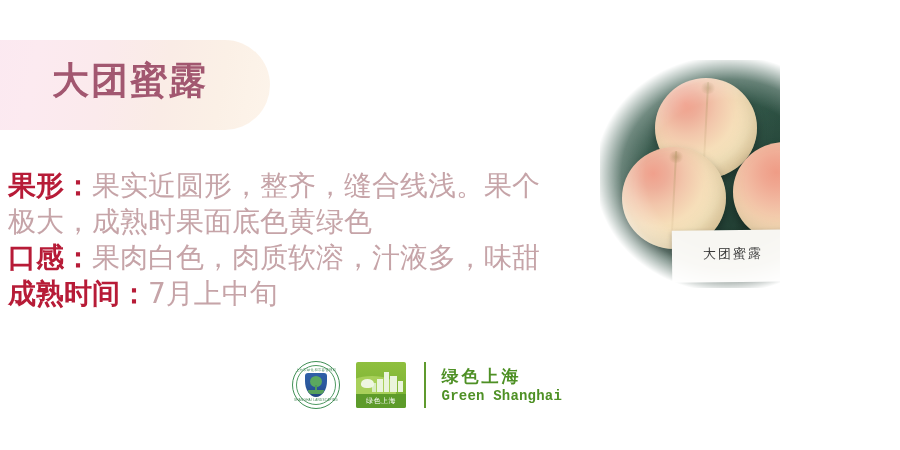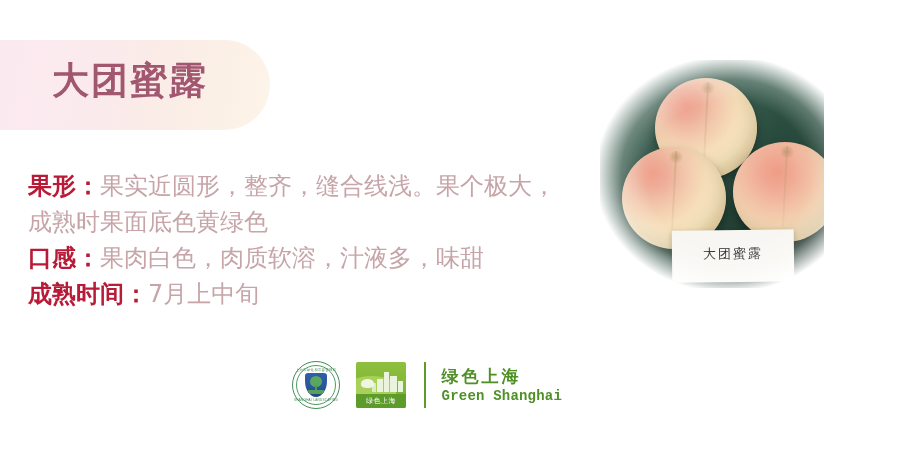--- a/index.html
+++ b/index.html
@@ -9,21 +9,20 @@
   }
   body {
     font-family: "Liberation Sans", "DejaVu Sans", sans-serif;
   }
   #page {
     position: relative;
     width: 780px;
     height: 450px;
     background: #ffffff;
     overflow: hidden;
-    padding-left: 44px;
   }
 
   
   .title-pill {
     position: absolute;
     left: -30px;
     top: 40px;
     width: 300px;
     height: 90px;
     border-radius: 0 46px 46px 0;
@@ -44,24 +43,24 @@
     letter-spacing: 2px;
     color: #a25770;
     font-family: "DejaVu Sans", "Liberation Sans", sans-serif;
     white-space: nowrap;
     line-height: 1;
   }
 
   
   .body-copy {
     position: absolute;
-    left: 28px;
+    left: 8px;
     top: 168px;
     width: 540px;
-    font-size: 24px;
+    font-size: 28px;
     line-height: 36px;
     color: #c4a0a4;
     font-family: "DejaVu Sans", "Liberation Sans", sans-serif;
   }
   .body-copy .p {
     margin: 0;
     white-space: normal;
   }
   .lbl {
     color: #b71b37;

